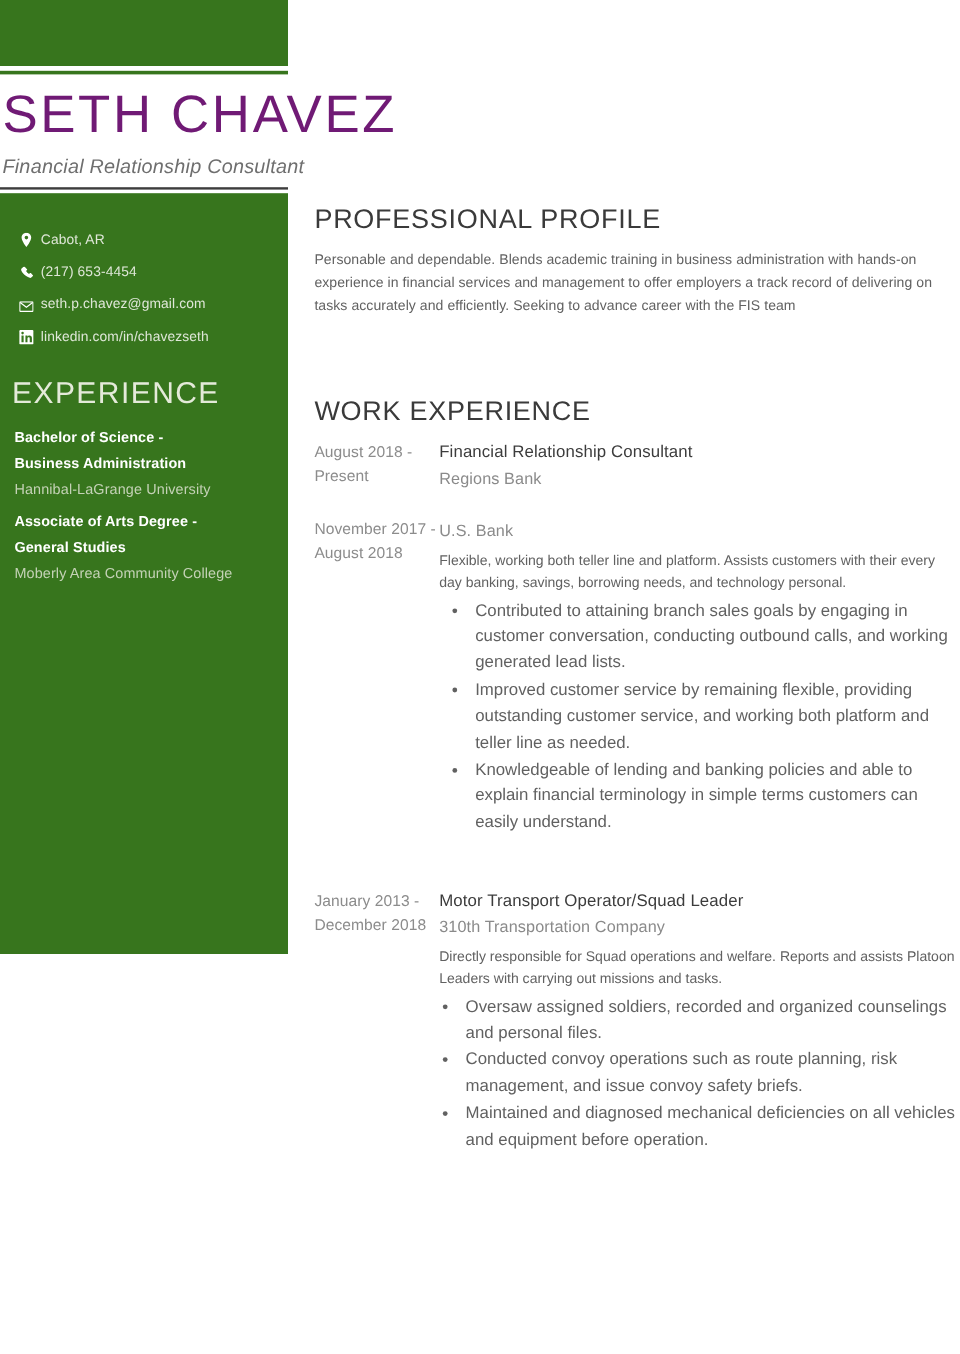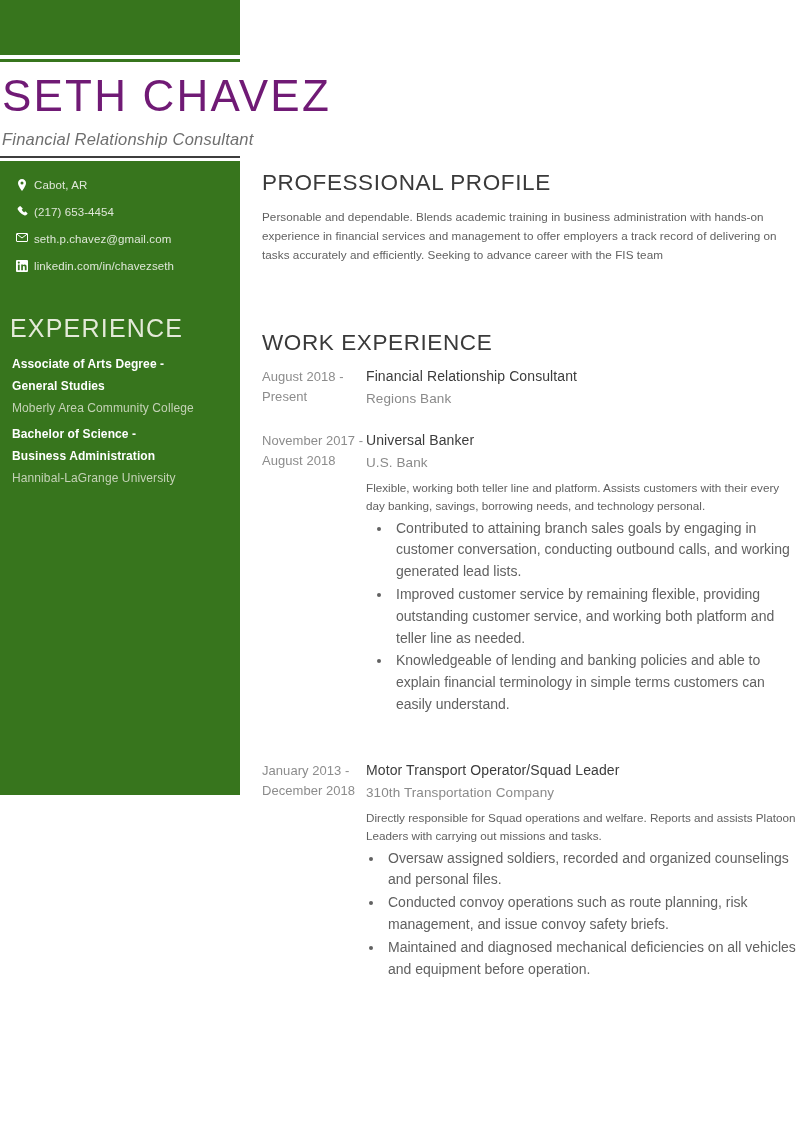--- a/index.html
+++ b/index.html
@@ -71,21 +71,21 @@
     padding: 18px 0 0 0;
   }
 
   .contact-list {
     list-style: none;
     margin: 0 0 0 12px;
     padding: 0;
   }
   .contact-item {
     display: flex;
-    align-items: flex-start;
+    align-items: flex-end;
     height: 27px;
     color: #dfe7d8;
     font-size: 11.5px;
     letter-spacing: 0.1px;
   }
   .contact-icon {
     width: 20px;
     min-width: 20px;
     display: inline-flex;
     align-items: center;
@@ -245,28 +245,28 @@
           </svg>
       </span>
       <span class="contact-text">linkedin.com/in/chavezseth</span>
     </li>
   </ul>
 
   <div class="sidebar-heading">EXPERIENCE</div>
 
   <div class="edu-list">
     <div>
+      <div class="edu-degree">Bachelor of Science -</div>
+      <div class="edu-degree">Business Administration</div>
+      <div class="edu-school">Hannibal-LaGrange University</div>
+    </div>
+    <div>
       <div class="edu-degree">Associate of Arts Degree -</div>
       <div class="edu-degree">General Studies</div>
       <div class="edu-school">Moberly Area Community College</div>
-    </div>
-    <div>
-      <div class="edu-degree">Bachelor of Science -</div>
-      <div class="edu-degree">Business Administration</div>
-      <div class="edu-school">Hannibal-LaGrange University</div>
     </div>
   </div>
 
 </div>
 
 <div class="main">
 
   <div class="profile-section">
     <div class="section-heading">PROFESSIONAL PROFILE</div>
     <div class="profile-text">Personable and dependable. Blends academic training in business administration with hands-on experience in financial services and management to offer employers a track record of delivering on tasks accurately and efficiently. Seeking to advance career with the FIS team</div>
@@ -279,21 +279,20 @@
       <div class="job-dates">August 2018 - Present</div>
       <div class="job-body">
         <div class="job-role">Financial Relationship Consultant</div>
         <div class="job-company">Regions Bank</div>
       </div>
     </div>
 
     <div class="job" style="margin-top:22px;">
       <div class="job-dates">November 2017 - August 2018</div>
       <div class="job-body">
-        <div class="job-role">Universal Banker</div>
         <div class="job-company">U.S. Bank</div>
         <div class="job-summary">Flexible, working both teller line and platform. Assists customers with their every day banking, savings, borrowing needs, and technology personal.</div>
         <ul class="job-bullets">
           <li>Contributed to attaining branch sales goals by engaging in customer conversation, conducting outbound calls, and working generated lead lists.</li>
           <li>Improved customer service by remaining flexible, providing outstanding customer service, and working both platform and teller line as needed.</li>
           <li>Knowledgeable of lending and banking policies and able to explain financial terminology in simple terms customers can easily understand.</li>
         </ul>
       </div>
     </div>
 

